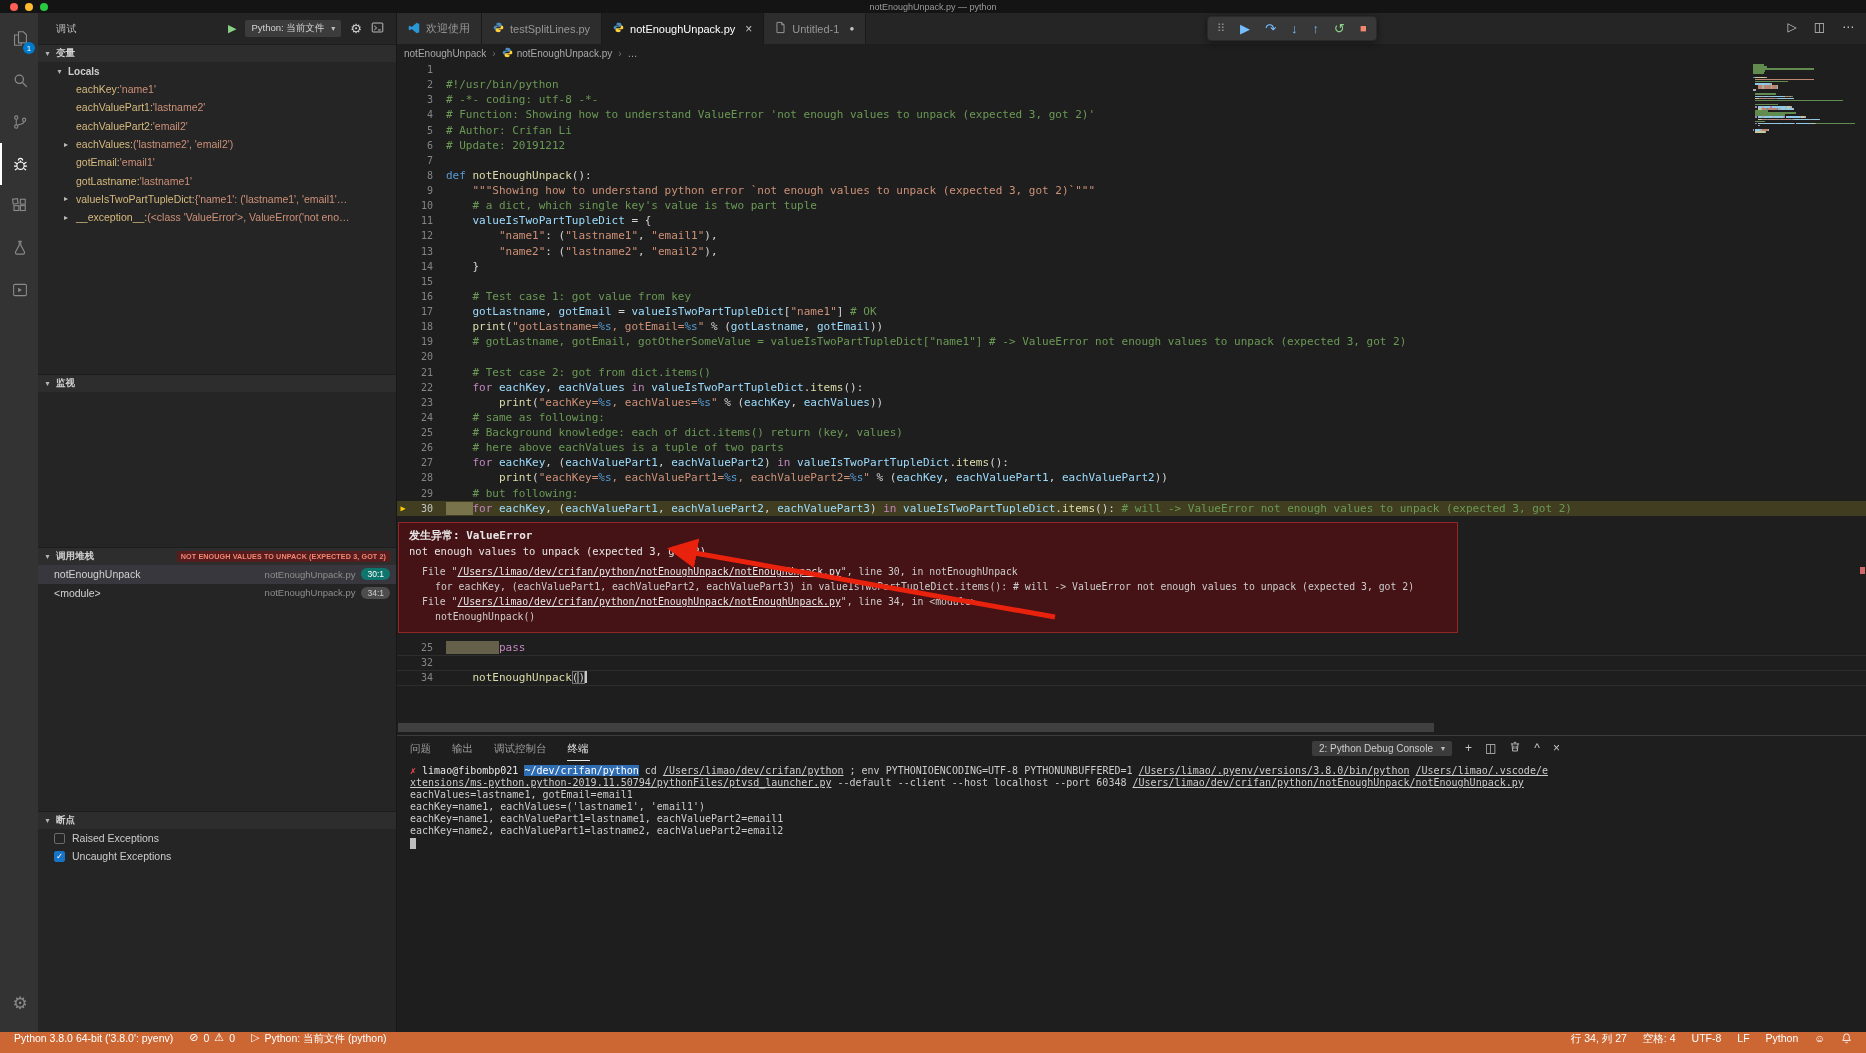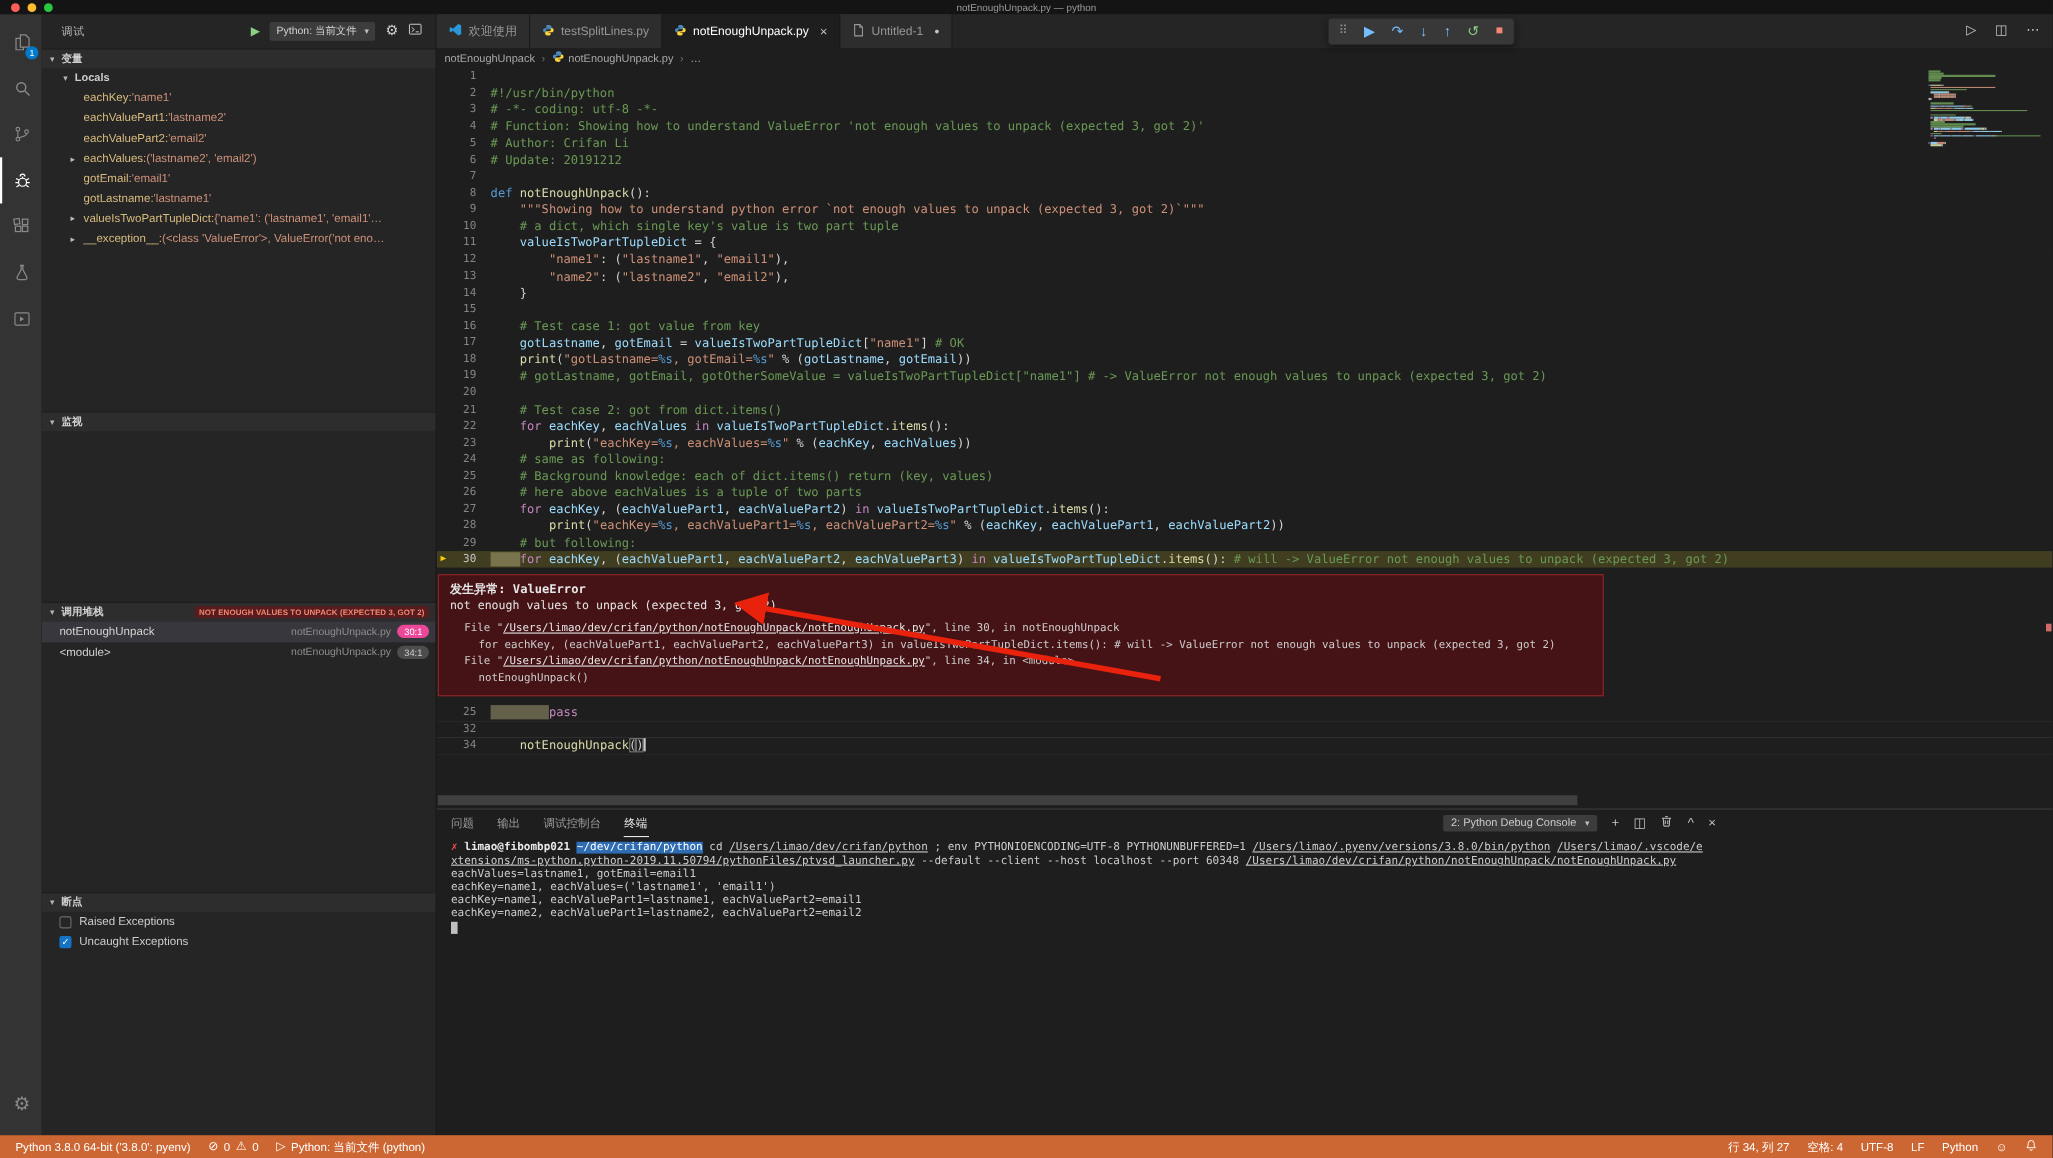--- a/index.html
+++ b/index.html
@@ -42,21 +42,21 @@
   .var-row{height:18.3px;display:flex;align-items:center;padding-left:40px;white-space:nowrap;overflow:hidden}
   .var-tw{width:12px;margin-left:-14px;color:#bdbdbd;font-size:8px;flex:none}
   .var-name{color:#d7ba7d}
   .var-value{color:#ce9178}
   .cs-exbadge{margin-left:auto;background:#571c1e;color:#f48771;font-size:7.2px;font-weight:bold;
     padding:1px 4px;border-radius:2px;white-space:nowrap;overflow:hidden;max-width:228px;letter-spacing:.1px}
   .cs-row{height:18.5px;display:flex;align-items:center;padding:0 6px 0 16px;color:#d2d2d2;white-space:nowrap}
   .cs-row.sel{background:#37373d}
   .cs-file{margin-left:auto;color:#8f8f8f;font-size:9.5px}
   .cs-badge{margin-left:6px;border-radius:7px;font-size:8.5px;padding:1px 6px;color:#fff}
-  .cs-badge.cur{background:#ec4899}
+  .cs-badge.cur{background:#0f766e}
   .cs-badge.plain{background:#4d4d4d;color:#cfcfcf}
   .bp-row{height:18px;display:flex;align-items:center;padding-left:16px;gap:7px;color:#cccccc}
   .bp-box{width:11px;height:11px;border:1px solid #6b6b6b;border-radius:2px;flex:none;
     display:flex;align-items:center;justify-content:center;font-size:8.5px;color:#fff}
   .bp-box.checked{background:#1673c5;border-color:#1673c5}
 
   
   #editor{position:absolute;left:397px;top:13px;width:1469px;height:1019px;background:#1e1e1e}
   #tabbar{position:absolute;left:0;top:0;right:0;height:31px;background:#252526;display:flex}
   .tab{display:flex;align-items:center;gap:6px;padding:0 11px;font-size:11px;color:#969696;
@@ -115,29 +115,29 @@
     font-size:10.5px;color:#9b9b9b}
   .ptab{padding:4px 1px;border-bottom:1px solid transparent}
   .ptab.active{color:#e7e7e7;border-bottom:1px solid #e7e7e7}
   #panelctrl{position:absolute;right:306px;top:4px;display:flex;align-items:center;gap:13px;color:#c5c5c5;font-size:12px}
   .pselect{background:#3c3c3c;color:#cccccc;font-size:10px;padding:2px 7px;display:flex;align-items:center;gap:8px;border-radius:2px}
   .pselect .chev{font-size:8px;color:#bdbdbd}
   #terminal{position:absolute;left:13px;top:29px;right:4px;bottom:0;font-family:"DejaVu Sans Mono",monospace;
     font-size:10px;line-height:12.1px;color:#cccccc;overflow:hidden}
   .tline{white-space:pre-wrap}
   .seg-err{color:#f14c4c}
-  .seg-bold{font-weight:bold;color:#e9e9e9}
+  .seg-bold{font-weight:normal;color:#e9e9e9}
   .seg-dir{background:#2e6db4;color:#ffffff}
   .seg-pl{color:#cccccc}
   .seg-cursor{display:inline-block;width:6px;height:11px;background:#bfbfbf;vertical-align:-2px}
 
   
   #statusbar{position:absolute;left:0;top:1032px;width:1866px;height:21px;background:#cc6633;color:#ffffff;
     display:flex;align-items:center;font-size:10.5px;padding:0 6px}
-  .st-item{padding:0 8px;display:flex;align-items:center;gap:5px;height:100%;white-space:nowrap}
+  .st-item{padding:0 8px;display:flex;align-items:flex-start;gap:5px;height:100%;white-space:nowrap}
   #st-right{margin-left:auto;display:flex;align-items:center;height:100%}
   .st-ic{font-size:11px;line-height:1}
 
   #annotation-arrow{position:absolute;left:0;top:0;width:1866px;height:1053px;pointer-events:none;z-index:90}
 </style>
 </head>
 <body>
 
 <div id="titlebar">
   <span class="tl r"></span>

